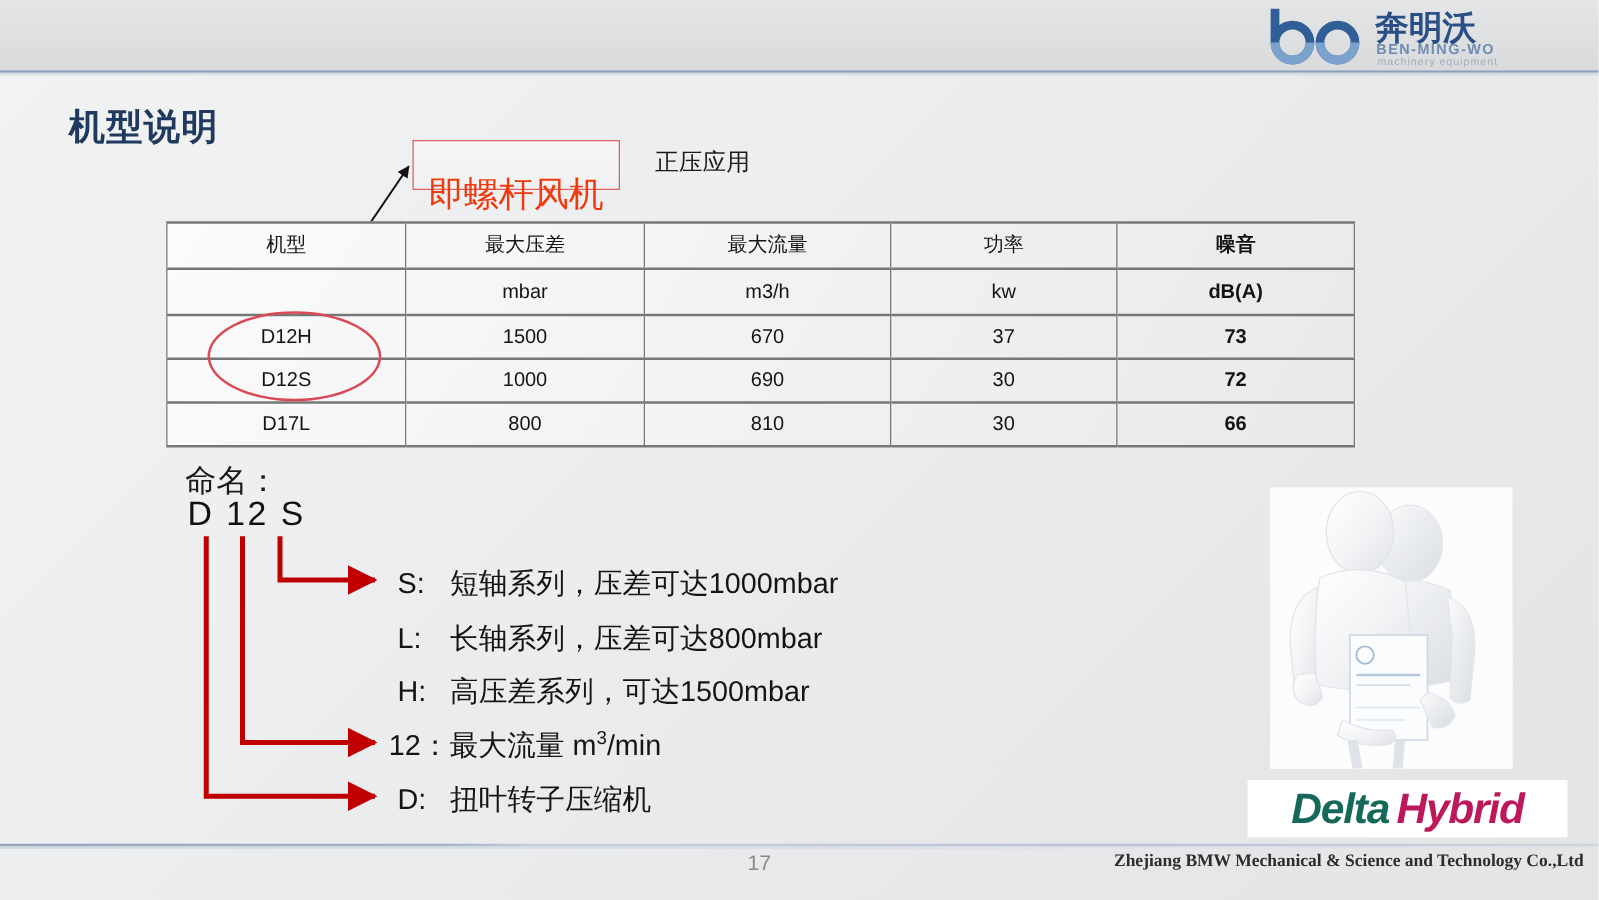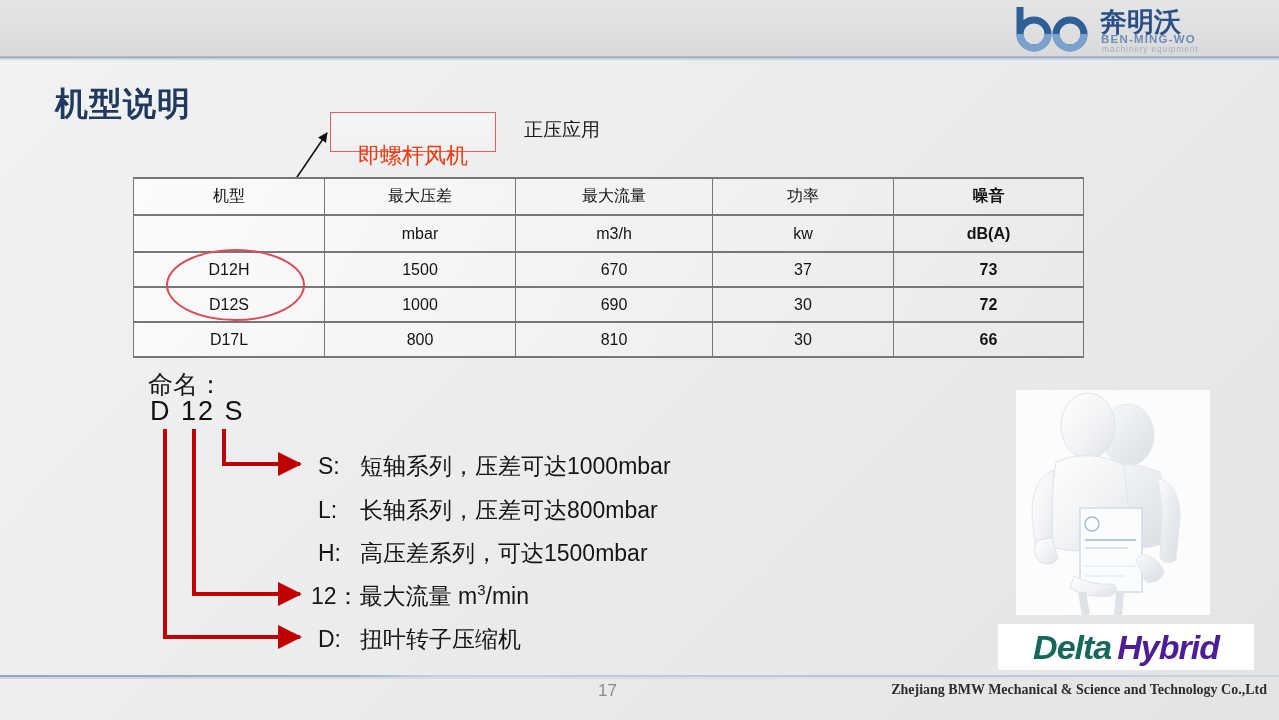--- a/index.html
+++ b/index.html
@@ -46,42 +46,42 @@
     position: absolute;
     right: 12px; top: 4px;
     width: 255px; height: 50px;
   }
   .brand svg { display: block; }
 
   
   .slide-title {
     position: absolute;
     left: 55px; top: 82px;
-    font-size: 33px;
+    font-size: 29px;
     font-weight: bold;
     color: #20395e;
     letter-spacing: 1px;
     white-space: nowrap;
   }
 
   
   .callout {
     position: absolute;
     left: 330px; top: 112px;
     width: 166px; height: 40px;
     border: 1px solid #e06060;
     background: linear-gradient(180deg, #f7f6f6 0%, #f1f1f1 100%);
     box-sizing: border-box;
     display: flex;
     align-items: center;
     justify-content: center;
   }
   .callout-text {
     color: #ef3a10;
-    font-size: 22px;
+    font-size: 28px;
     white-space: nowrap;
     margin-top: 48px;
   }
 
   
   .positive-label {
     position: absolute;
     left: 524px; top: 117px;
     font-size: 19px;
     color: #1b1b1b;
@@ -195,21 +195,21 @@
     font-size: 34px;
     font-weight: bold;
     font-style: italic;
     color: #16695a;
     letter-spacing: -1px;
   }
   .delta-b {
     font-size: 34px;
     font-weight: bold;
     font-style: italic;
-    color: #4c1d95;
+    color: #be185d;
     letter-spacing: -1px;
     margin-left: 6px;
   }
 
   
   .footer-rule {
     position: absolute;
     left: 0; top: 675px;
     width: 1279px;
     height: 2px;

